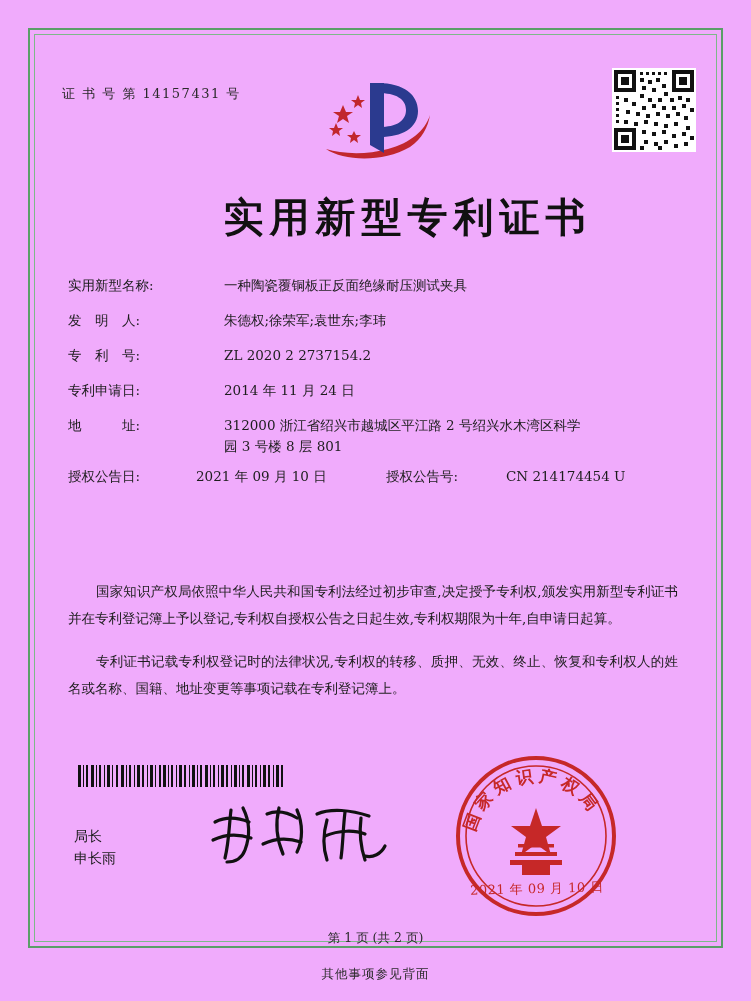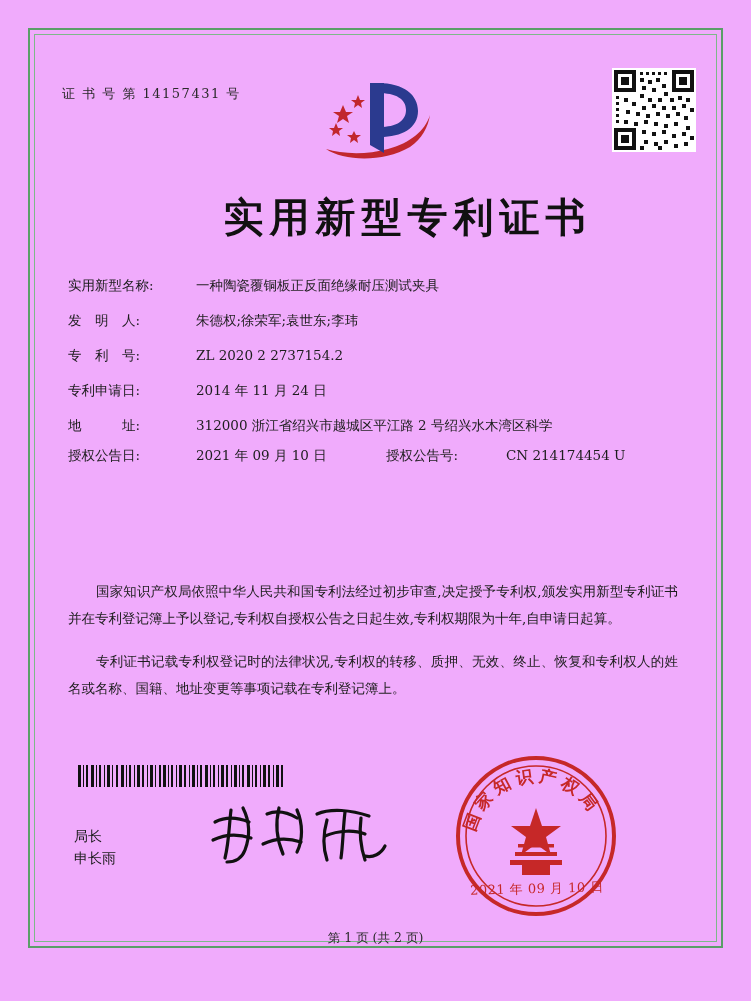--- a/index.html
+++ b/index.html
@@ -91,20 +91,21 @@
     width: 610px;
     font-family: "DejaVu Serif", "Liberation Serif", serif;
     font-size: 13.5px;
     color: #1d1d1d;
   }
   .row {
     display: flex;
     align-items: flex-start;
     margin-bottom: 14px;
     line-height: 1.55;
+    gap: 28px;
   }
   .row .lbl {
     flex: 0 0 128px;
     white-space: nowrap;
   }
   .row .val {
     flex: 1 1 auto;
   }
   .row.tight { margin-bottom: 9px; }
   .val .sub { display: block; }
@@ -334,20 +335,21 @@
     <div class="row">
       <div class="lbl">专利申请日:</div>
       <div class="val">2014 年 11 月 24 日</div>
     </div>
 
 
     <div class="row tight">
       <div class="lbl">地　　　址:</div>
       <div class="val">
         <span class="sub">312000 浙江省绍兴市越城区平江路 2 号绍兴水木湾区科学</span>
+        <span class="sub">园 3 号楼 8 层 801</span>
       </div>
     </div>
 
     <div class="pubrow">
       <div class="lbl">授权公告日:</div>
       <div class="val1">2021 年 09 月 10 日</div>
       <div class="lbl2">授权公告号:</div>
       <div class="val2">CN 214174454 U</div>
     </div>
 
@@ -463,14 +465,15 @@
       </defs>
       <text font-family="DejaVu Serif, Liberation Serif, serif" font-size="17" font-weight="bold" fill="#c62828" letter-spacing="5">
         <textPath href="#sealArc" startOffset="6%">国家知识产权局</textPath>
       </text>
     </svg>
   </div>
 
   <div class="seal-date">2021 年 09 月 10 日</div>
 
   <div class="page-no">第 1 页 (共 2 页)</div>
+  <div class="footnote">其他事项参见背面</div>
 
 </div>
 
 </body></html>

